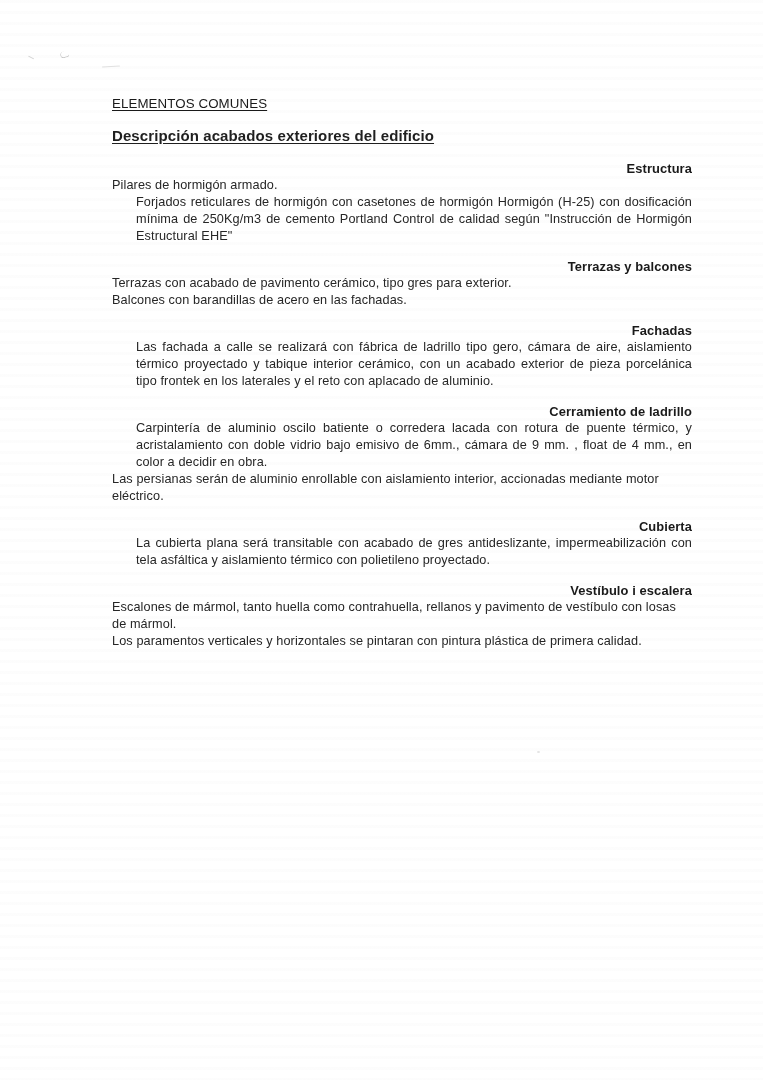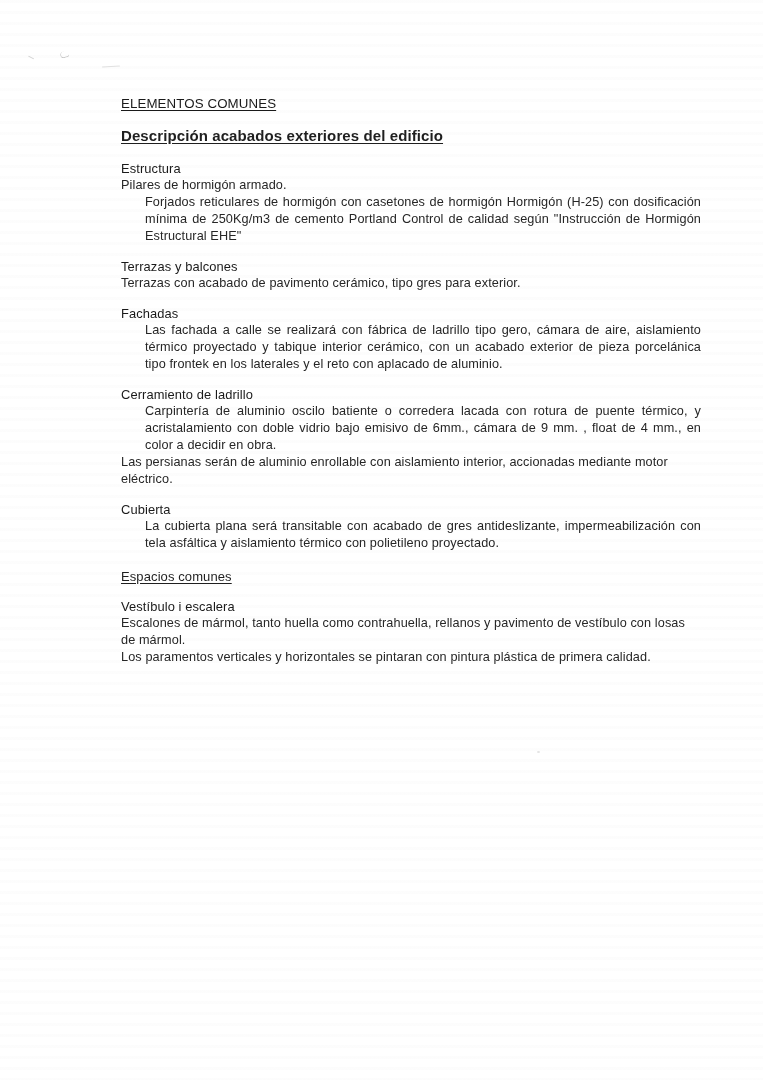--- a/index.html
+++ b/index.html
@@ -18,21 +18,21 @@
     background-image: repeating-linear-gradient(
       180deg,
       rgba(120,120,120,0.018) 0px,
       rgba(120,120,120,0.018) 3px,
       rgba(255,255,255,0) 3px,
       rgba(255,255,255,0) 11px
     );
   }
   .content {
     position: absolute;
-    left: 121px;
+    left: 112px;
     top: 95px;
     width: 580px;
     color: #262626;
     font-size: 12.7px;
     line-height: 17px;
     letter-spacing: 0.1px;
   }
   .doc-heading {
     margin: 0 0 15px 0;
     font-size: 13.3px;
@@ -48,23 +48,24 @@
     color: #1f1f1f;
     text-decoration: underline;
     text-underline-offset: 2px;
   }
   .sec {
     margin-top: 13px;
   }
   .sec-title {
     margin: 0;
     font-size: 12.9px;
-    font-weight: 400;
+    font-weight: 700;
     color: #1a1a1a;
     line-height: 17px;
+    text-align: right;
   }
   .para {
     margin: 0;
   }
   .just {
     text-align: justify;
     text-justify: inter-word;
     margin-left: 24px;
   }
   .mid-heading {
@@ -138,39 +139,39 @@
 
     <section class="sec">
       <h3 class="sec-title">Estructura</h3>
       <p class="para">Pilares de hormigón armado.</p>
       <p class="para just">Forjados reticulares de hormigón con casetones de hormigón Hormigón (H-25) con dosificación mínima de 250Kg/m3 de cemento Portland Control de calidad según "Instrucción de Hormigón Estructural EHE"</p>
     </section>
 
     <section class="sec">
       <h3 class="sec-title">Terrazas y balcones</h3>
       <p class="para">Terrazas con acabado de pavimento cerámico, tipo gres para exterior.</p>
+      <p class="para">Balcones con barandillas de acero en las fachadas.</p>
     </section>
 
     <section class="sec">
       <h3 class="sec-title">Fachadas</h3>
       <p class="para just">Las fachada a calle se realizará con fábrica de ladrillo tipo gero, cámara de aire, aislamiento térmico proyectado y tabique interior cerámico, con un acabado exterior de pieza porcelánica tipo frontek en los laterales y el reto con aplacado de aluminio.</p>
     </section>
 
     <section class="sec">
       <h3 class="sec-title">Cerramiento de ladrillo</h3>
       <p class="para just">Carpintería de aluminio oscilo batiente o corredera lacada con rotura de puente térmico, y acristalamiento con doble vidrio bajo emisivo de 6mm., cámara de 9 mm. , float de 4 mm., en color a decidir en obra.</p>
       <p class="para">Las persianas serán de aluminio enrollable con aislamiento interior, accionadas mediante motor eléctrico.</p>
     </section>
 
     <section class="sec">
       <h3 class="sec-title">Cubierta</h3>
       <p class="para just">La cubierta plana será transitable con acabado de gres antideslizante, impermeabilización con tela asfáltica y aislamiento térmico con polietileno  proyectado.</p>
     </section>
 
-    <h2 class="mid-heading">Espacios comunes</h2>
 
     <section class="sec">
       <h3 class="sec-title">Vestíbulo i escalera</h3>
       <p class="para">Escalones de mármol, tanto huella como contrahuella, rellanos y pavimento de vestíbulo con losas de mármol.</p>
       <p class="para">Los paramentos verticales y horizontales se pintaran con pintura plástica de primera calidad.</p>
     </section>
 
   </div>
 </div>
 

